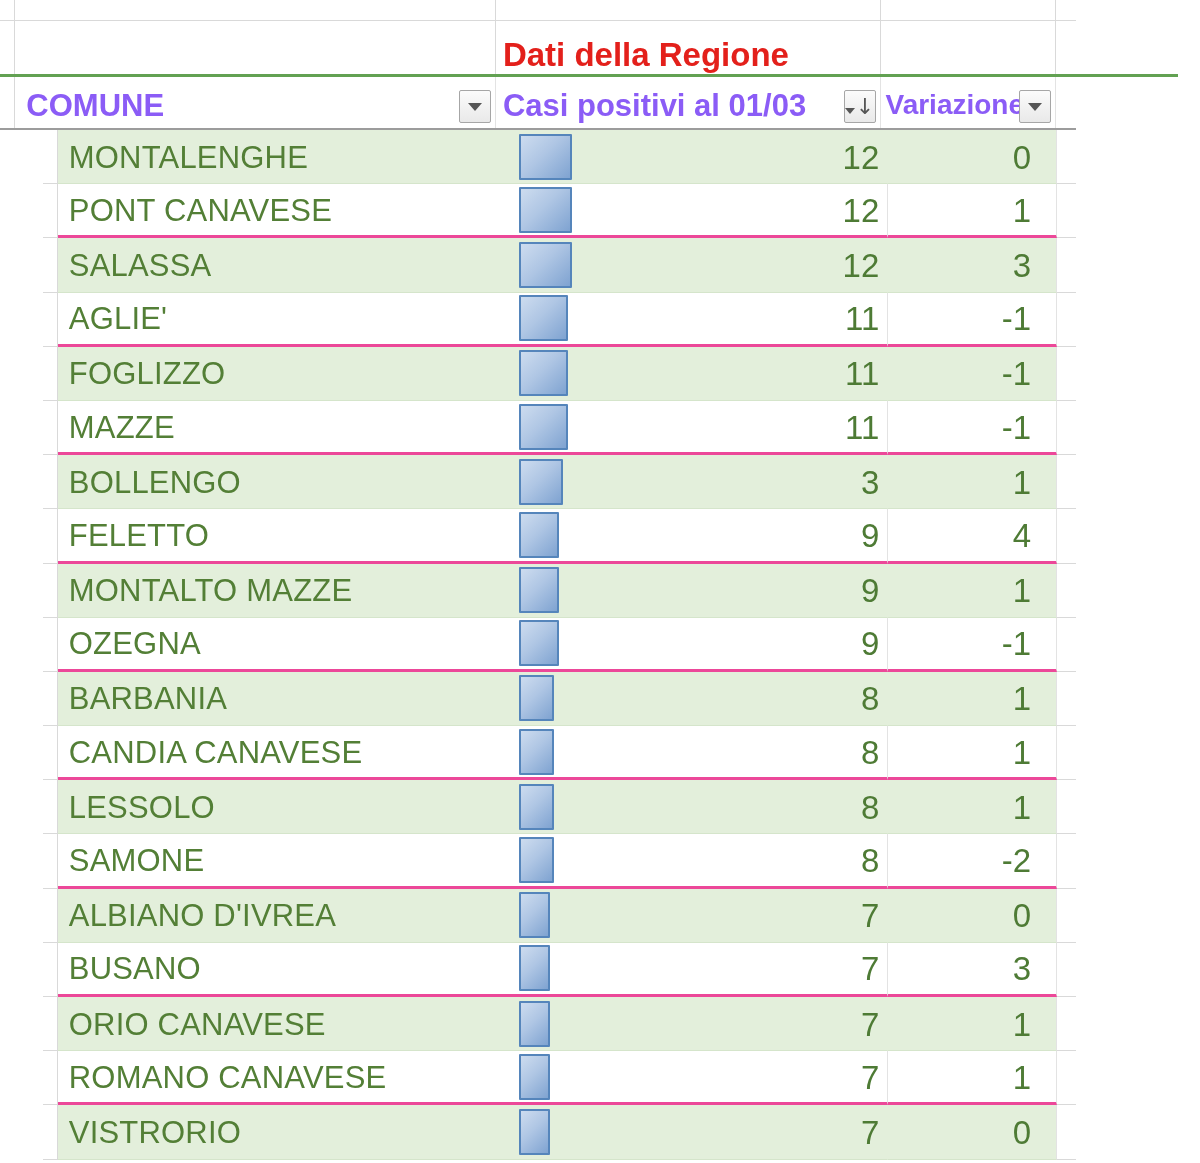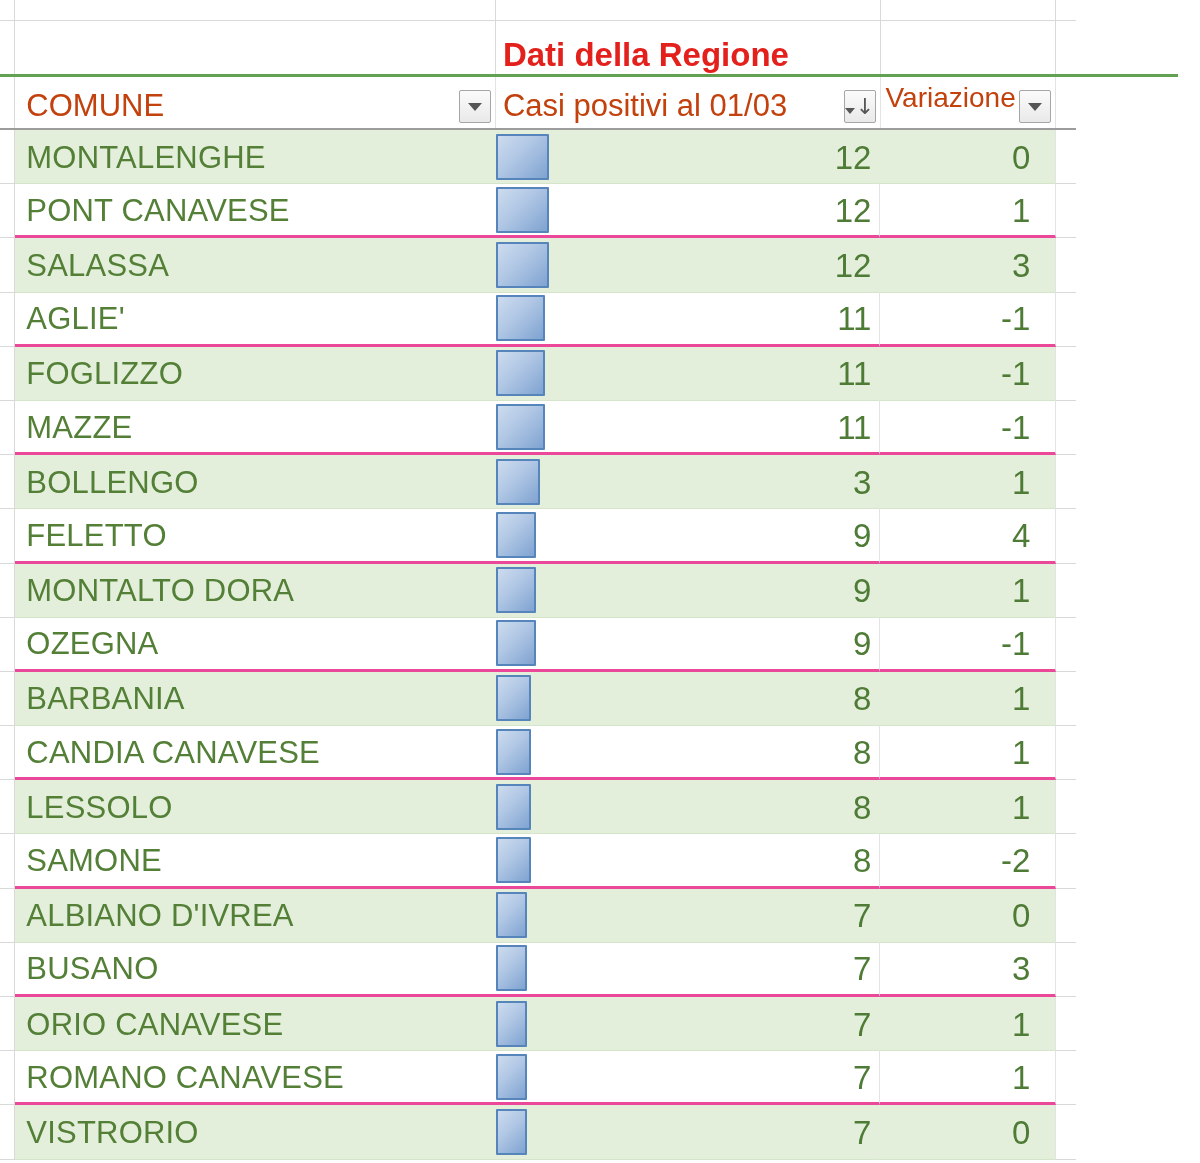--- a/index.html
+++ b/index.html
@@ -31,36 +31,36 @@
 
   
   .table-top-border{ width:1178px; height:3px; background:#62A152; }
 
   
   .row-header{ height:53px; border-bottom:2px solid #9C9C9C; }
   .row-header .c-strip-l{ border-right:1px solid #D9D9D9; }
   .row-header .c-comune,.row-header .c-casi,.row-header .c-var{ background:#fff; border-right:1px solid #E3E3E3; }
   .hdr-text{
     position:absolute; left:11px; bottom:7px;
-    font-size:31px; font-weight:400; color:#c2410c; line-height:1; white-space:nowrap;
+    font-size:31px; font-weight:700; color:#8b5cf6; line-height:1; white-space:nowrap;
   }
   .row-header .c-casi .hdr-text{ left:7px; }
-  .row-header .c-var  .hdr-text{ left:5px; font-size:28px; bottom:16px; }
+  .row-header .c-var  .hdr-text{ left:5px; font-size:28px; bottom:9px; }
   .filter-btn{
     position:absolute; right:4px; bottom:5px; width:32px; height:33px;
     background:linear-gradient(#FBFBFB,#E9E9E9);
     border:1px solid #A6A6A6; border-radius:2px;
     display:flex; align-items:center; justify-content:center; gap:1px; cursor:pointer;
   }
   .tri{ width:0; height:0; border-left:7px solid transparent; border-right:7px solid transparent; border-top:8px solid #565656; }
   .tri-sm{ border-left:5px solid transparent; border-right:5px solid transparent; border-top:6px solid #565656; margin-top:8px; }
   .sort-arrow{ font-size:22px; color:#565656; line-height:1; font-family:"DejaVu Sans",sans-serif; }
 
   
-  .row-data{ height:54.2px; }
+  .row-data{ height:54.2px;padding-left:43px; }
   .row-data .c-strip-l,.row-data .c-strip-r{ border-bottom:1px solid #D9D9D9; }
   .row-data .c-comune,.row-data .c-casi,.row-data .c-var{ background:#fff; border-bottom:3px solid #ec4899; }
   .row-data .c-casi,.row-data .c-var{ border-right:1px solid #E3E3E3;text-decoration:underline; }
   .row-data.band .c-comune,.row-data.band .c-casi,.row-data.band .c-var{ background:#E3EFDB; border-bottom:1px solid #D5E5CB; }
   .row-data.band .c-casi{ border-right:1px solid #E3EFDB; }
   .comune-label{
     position:absolute; left:11px; top:50%; transform:translateY(-50%);
     font-size:31px; color:#537F36; line-height:1; white-space:nowrap; letter-spacing:0.2px;
   }
   .num{
@@ -232,21 +232,21 @@
         <span class="num">9</span>
       </div>
       <div class="c c-var">
         <span class="num">4</span>
       </div>
       <div class="c c-strip-r"></div>
     </div>
       <div class="r row-data band">
       <div class="c c-strip-l"></div>
       <div class="c c-comune">
-        <span class="comune-label">MONTALTO DORA</span>
+        <span class="comune-label">MONTALTO MAZZE</span>
       </div>
       <div class="c c-casi">
         <span class="data-bar" style="width: 40px;"></span>
         <span class="num">9</span>
       </div>
       <div class="c c-var">
         <span class="num">1</span>
       </div>
       <div class="c c-strip-r"></div>
     </div>

